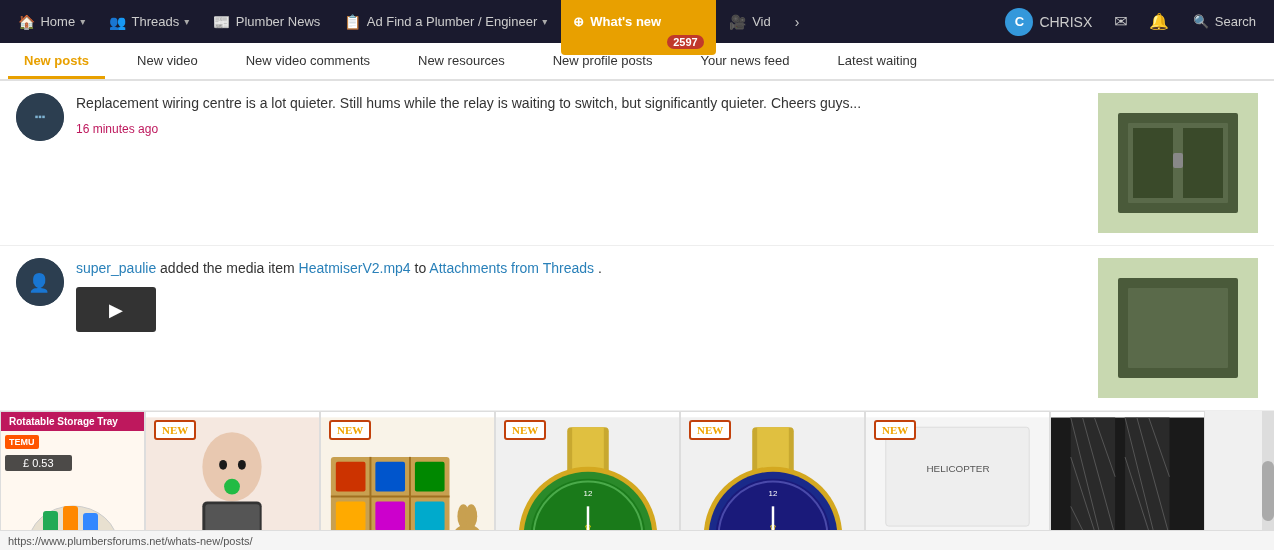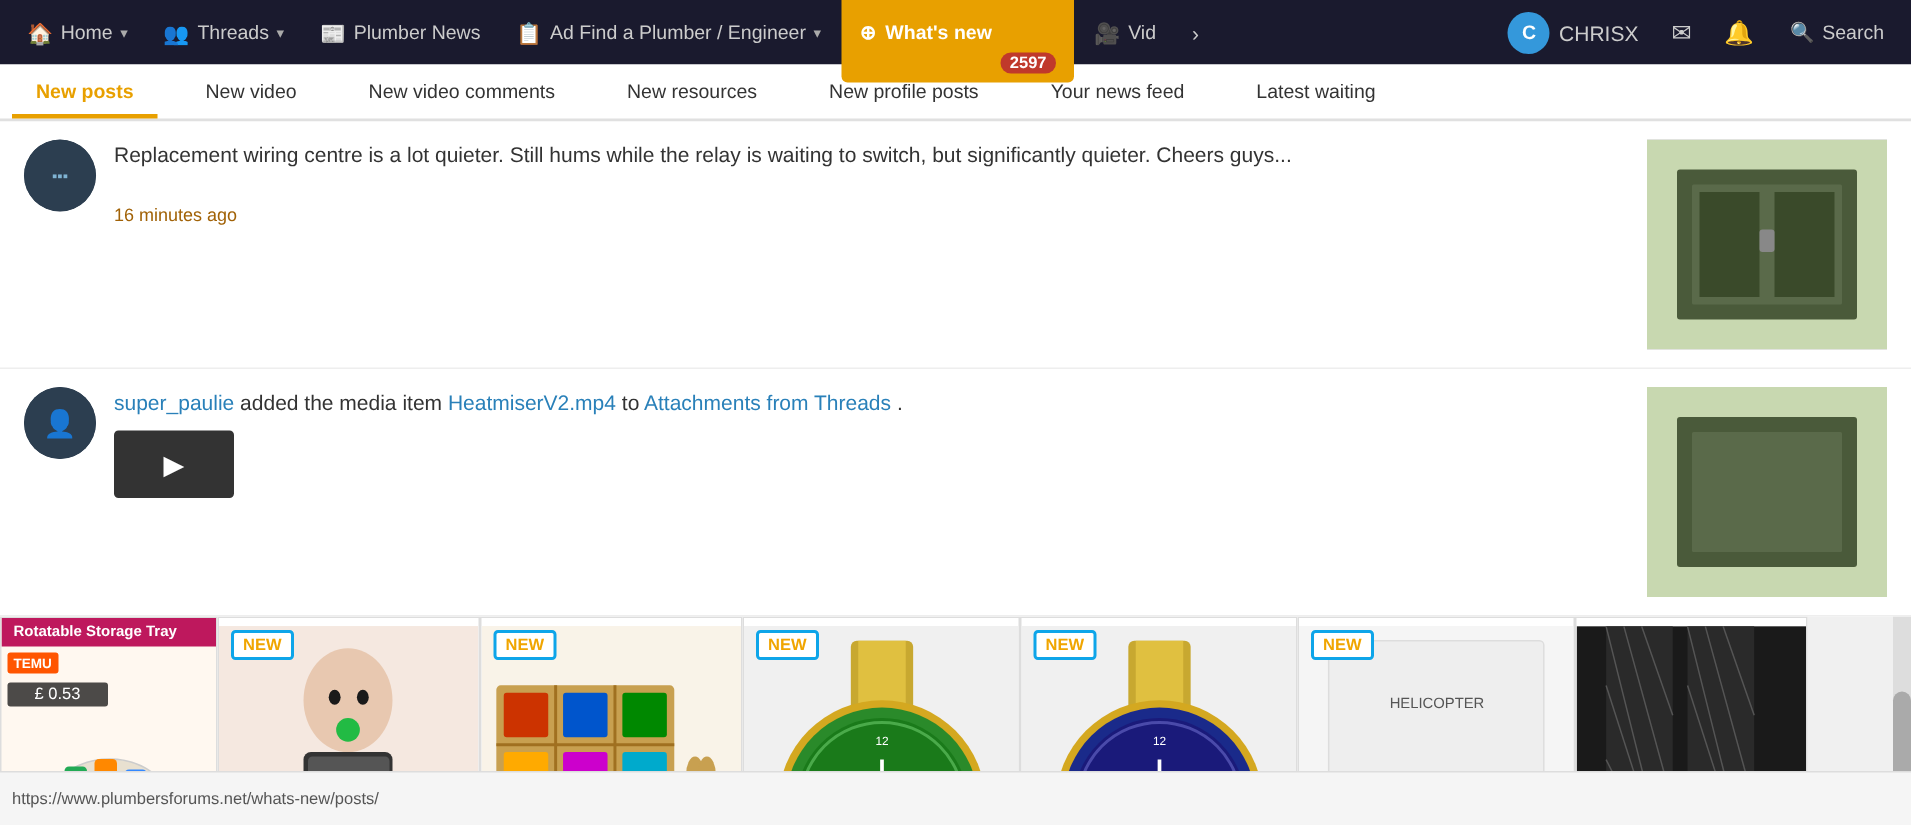--- a/index.html
+++ b/index.html
@@ -143,21 +143,21 @@
       flex-shrink: 0;
       display: flex;
       align-items: center;
       justify-content: center;
       color: #fff;
       font-size: 11px;
       overflow: hidden;
     }
     .post-content { flex: 1; }
     .post-text { color: #333; line-height: 1.5; font-size: 14px; }
-    .post-time { color: #a16207; font-size: 12px; margin-top: 22px; }
+    .post-time { color: #be185d; font-size: 12px; margin-top: 8px; }
     .post-link { color: #2980b9; text-decoration: none; cursor: pointer; }
     .sidebar-img {
       width: 160px;
       height: 140px;
       background: #ccc;
       overflow: hidden;
       position: relative;
     }
 
     
@@ -181,27 +181,28 @@
       overflow: hidden;
       display: flex;
       align-items: center;
       justify-content: center;
     }
     .ad-badge-new {
       position: absolute;
       top: 8px;
       left: 8px;
       background: #fff;
-      border: 2px solid #0ea5e9;
+      border: 2px solid #c2410c;
       color: #f0a500;
       font-size: 11px;
       font-weight: bold;
       padding: 2px 6px;
       border-radius: 3px;
       z-index: 2;
+      font-family: Liberation Serif, serif;
     }
     .ad-badge-temu {
       position: absolute;
       top: 4px;
       left: 4px;
       background: #ff5500;
       color: #fff;
       font-size: 9px;
       font-weight: bold;
       padding: 2px 4px;
@@ -219,21 +220,21 @@
       border-radius: 2px;
       z-index: 2;
     }
 
     
     .status-bar {
       position: fixed;
       bottom: 0;
       left: 0;
       right: 0;
-      height: 36px;
+      height: 20px;
       background: #f5f5f5;
       border-top: 1px solid #ddd;
       display: flex;
       align-items: center;
       padding: 0 8px;
       font-size: 11px;
       color: #555;
     }
 
     

